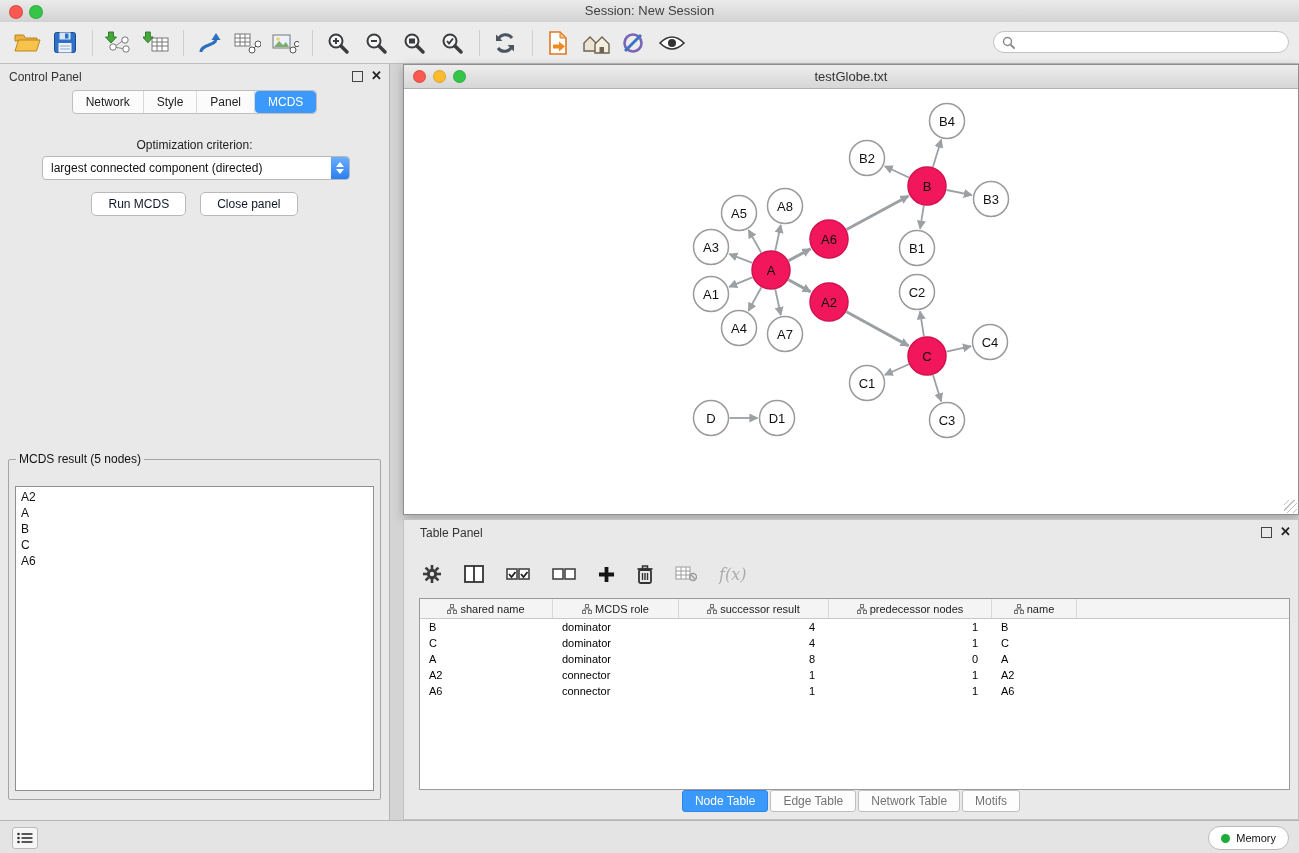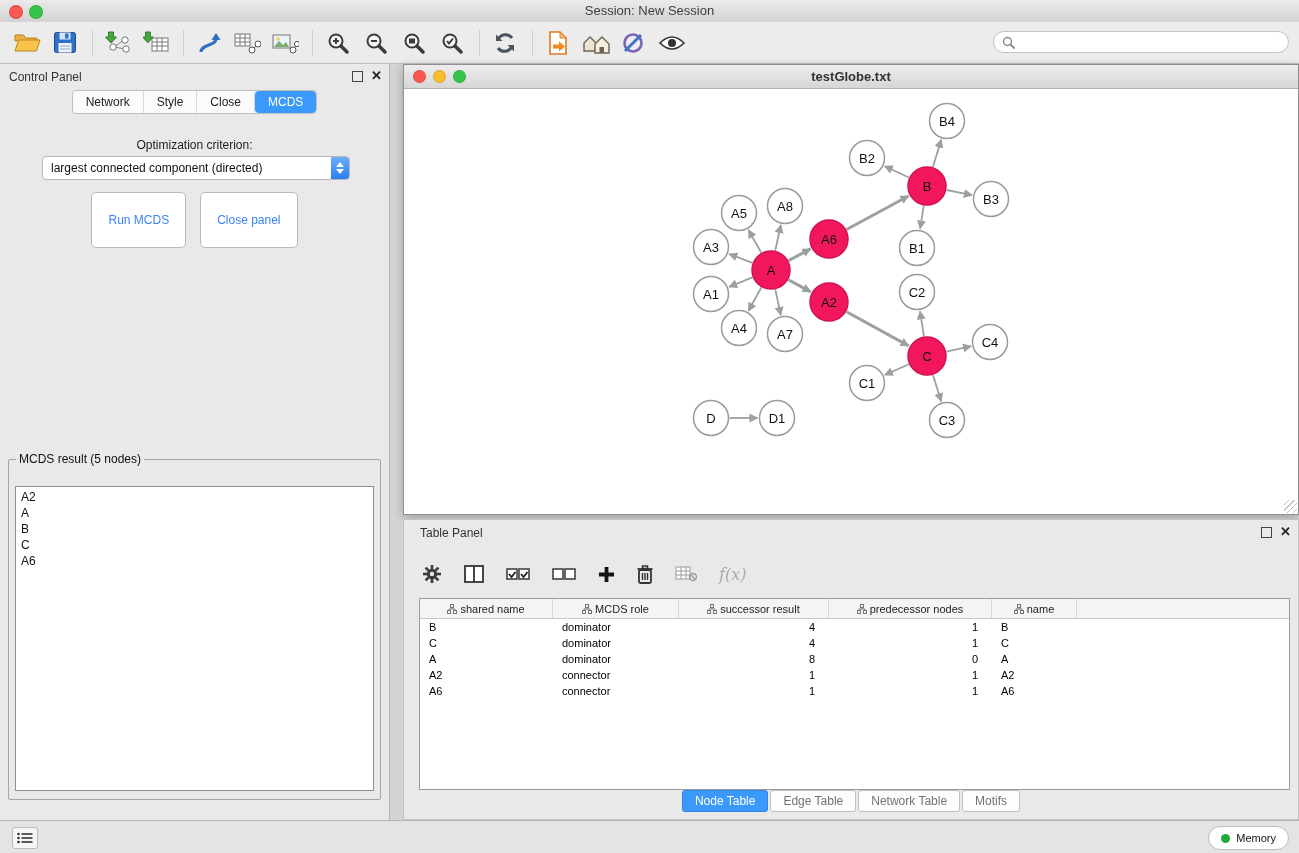--- a/index.html
+++ b/index.html
@@ -31,29 +31,29 @@
   .cp-tab{font-size:12px;color:#222;padding:4px 13px;border-right:1px solid #d9d9d9;cursor:default;}
   .cp-tab:last-child{border-right:none;}
   .cp-tab.active{background:#3b99fc;color:#fff;border-radius:4px;}
   .opt-label{text-align:center;font-size:12px;color:#222;margin-top:24px;}
   .combo{position:absolute;left:42px;top:92px;width:308px;height:24px;background:#fff;border:1px solid #b8b8b8;border-radius:4px;display:flex;align-items:center;box-sizing:border-box;}
   .combo-value{flex:1;font-size:12px;color:#111;padding-left:8px;white-space:nowrap;overflow:hidden;}
   .combo-stepper{width:18px;height:22px;background:linear-gradient(#6aaefc,#2b7ef3);border-radius:0 3px 3px 0;display:flex;flex-direction:column;align-items:center;justify-content:center;gap:2px;}
   .tri-up{width:0;height:0;border-left:4px solid transparent;border-right:4px solid transparent;border-bottom:5px solid #fff;}
   .tri-down{width:0;height:0;border-left:4px solid transparent;border-right:4px solid transparent;border-top:5px solid #fff;}
   .cp-buttons{position:absolute;left:0;top:128px;width:100%;display:flex;justify-content:center;gap:14px;}
-  .mac-btn{background:#fff;border:1px solid #b9b9b9;border-radius:5px;font-size:12px;color:#3b82f6;padding:20px 16px;font-family:"Liberation Sans",sans-serif;cursor:default;}
+  .mac-btn{background:#fff;border:1px solid #b9b9b9;border-radius:5px;font-size:12px;color:#0f172a;padding:4px 16px;font-family:"Liberation Sans",sans-serif;cursor:default;}
   .result-fieldset{position:absolute;left:8px;right:8px;top:388px;bottom:20px;border:1px solid #a5a5a5;border-radius:2px;margin:0;padding:2px 5px 6px 5px;}
   .result-fieldset legend{font-size:12px;color:#111;padding:0 3px;margin-left:2px;}
   .result-list{position:absolute;left:6px;right:6px;top:20px;bottom:8px;background:#fff;border:1px solid #8f8f8f;font-size:12px;color:#111;padding:2px 5px;overflow:auto;box-sizing:border-box;}
   .result-item{line-height:16px;}
 
   
   .network-window{position:absolute;left:403px;top:64px;width:896px;height:451px;background:#fff;border:1px solid #8f8f8f;box-sizing:border-box;box-shadow:0 3px 10px rgba(0,0,0,.25);}
-  .net-titlebar{position:relative;height:23px;background:linear-gradient(#ededed,#d6d6d6);border-bottom:1px solid #b0b0b0;text-align:center;font-size:13px;line-height:23px;color:#333;font-weight:bold;}
+  .net-titlebar{position:relative;height:23px;background:linear-gradient(#ededed,#d6d6d6);border-bottom:1px solid #b0b0b0;text-align:center;font-size:13px;line-height:23px;color:#333;}
   .net-lights{position:absolute;left:9px;top:5px;display:flex;gap:7px;}
   .net-canvas{position:absolute;left:0;top:24px;right:0;bottom:0;background:#fff;overflow:hidden;}
   .resize-grip{position:absolute;right:1px;bottom:1px;width:13px;height:13px;background:repeating-linear-gradient(135deg,transparent 0 3px,#c0c0c0 3px 4px);}
 
   
   .table-panel{position:absolute;left:403px;top:519px;width:896px;height:301px;background:#e9e9e9;box-sizing:border-box;border:1px solid #c2c2c2;}
   .tp-toolbar{position:absolute;left:18px;top:36px;height:36px;display:flex;align-items:center;gap:22px;}
   .tp-btn{display:flex;align-items:center;justify-content:center;cursor:default;}
   .fx-label{font-family:"DejaVu Serif",serif;font-style:italic;font-size:16px;color:#ababab;}
   .table-wrap{position:absolute;left:15px;right:8px;top:78px;height:190px;background:#fff;border:1px solid #9a9a9a;overflow:hidden;font-size:11px;}
@@ -234,21 +234,21 @@
     <span>Control Panel</span>
     <span class="panel-header-icons">
       <span class="float-icon"></span>
       <span class="close-x">✕</span>
     </span>
   </div>
   <div class="cp-tabs">
     <div class="cp-tabs-inner">
       <div class="cp-tab">Network</div>
       <div class="cp-tab">Style</div>
-      <div class="cp-tab">Close</div>
+      <div class="cp-tab">Panel</div>
       <div class="cp-tab active">MCDS</div>
     </div>
   </div>
   <div class="opt-label">Optimization criterion:</div>
   <div class="combo">
     <div class="combo-value">largest connected component (directed)</div>
     <div class="combo-stepper">
       <div class="tri-up"></div>
         <div class="tri-down"></div>
     </div>

